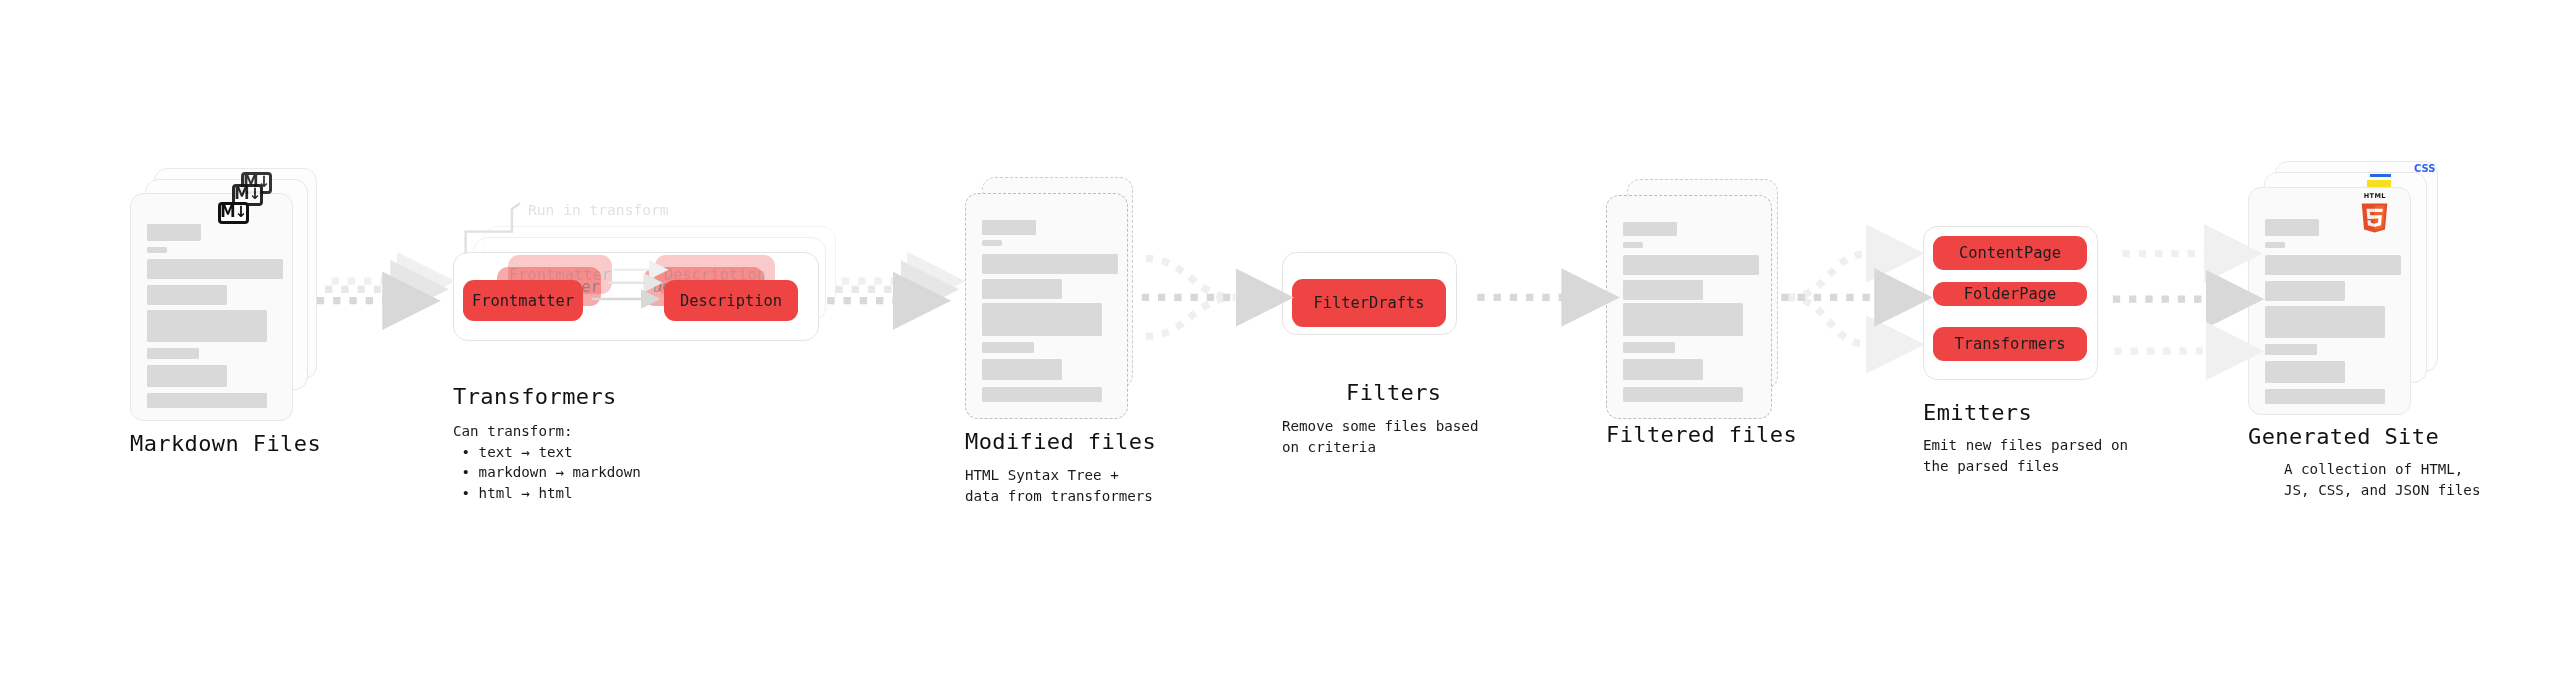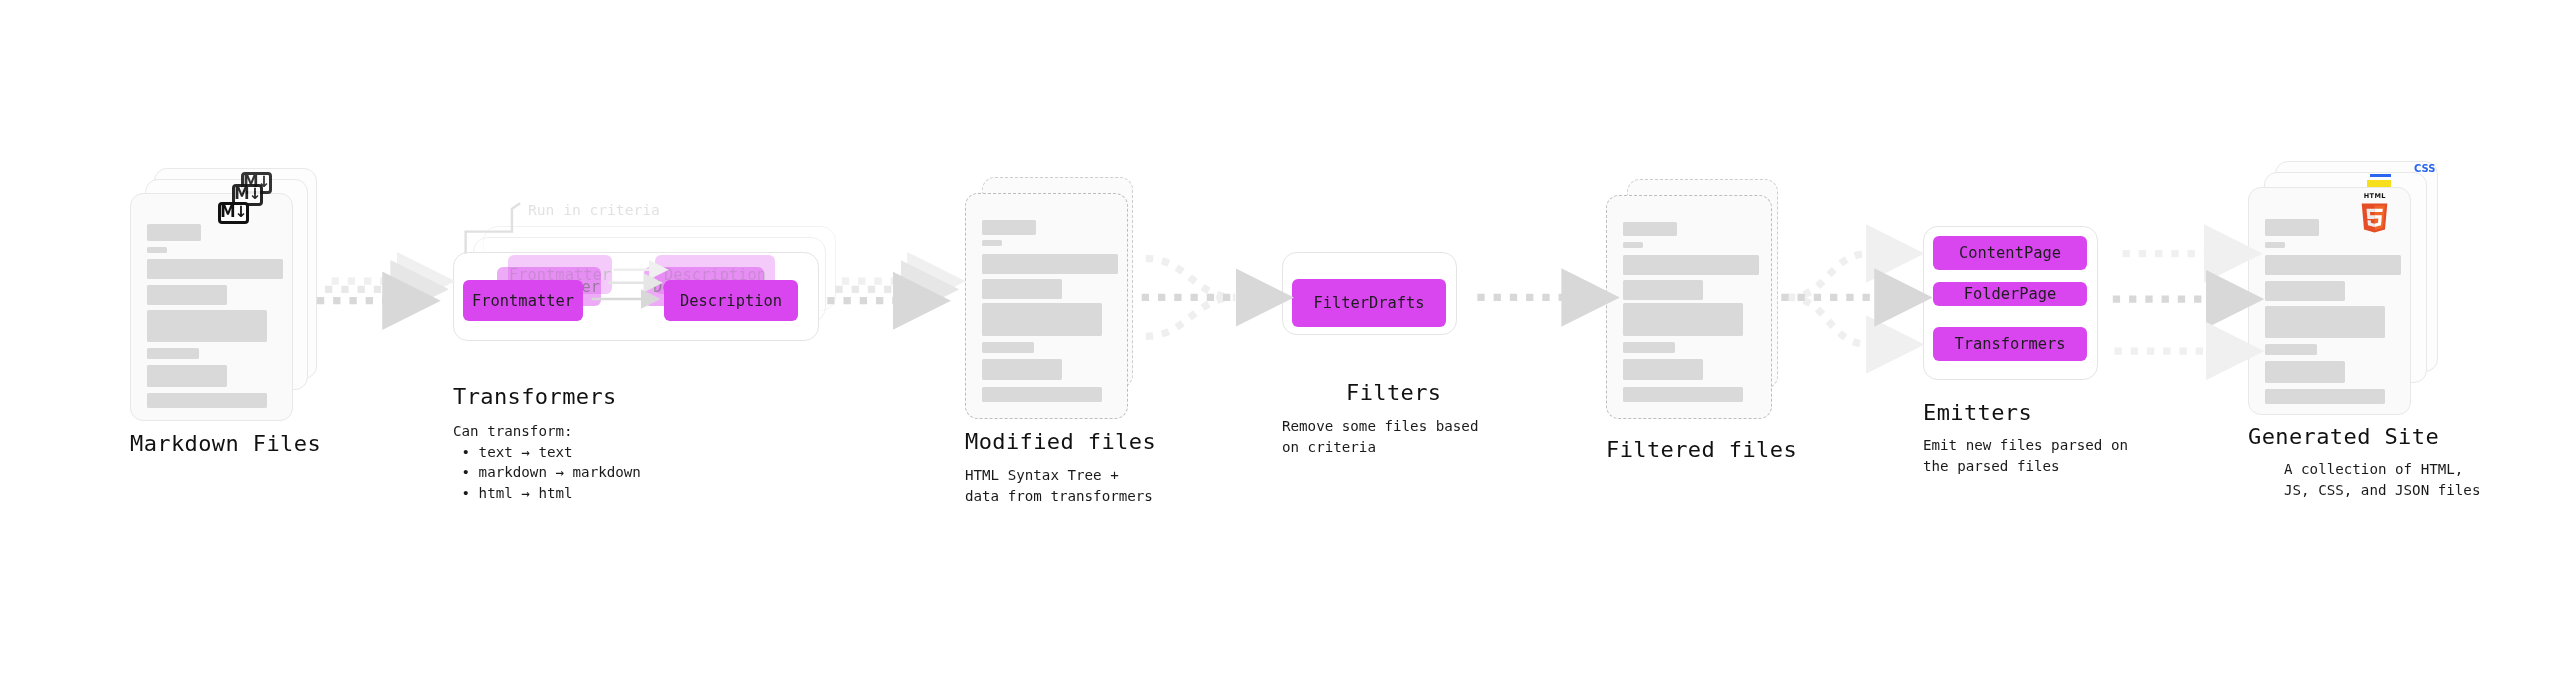--- a/index.html
+++ b/index.html
@@ -20,21 +20,21 @@
   .md-badge span{font-family:"DejaVu Sans","Liberation Sans",sans-serif;font-weight:bold;font-size:15.4px;line-height:1;color:#111;letter-spacing:-0.8px;}
 
   
   .h5{position:absolute;width:29px;height:34px;}
   .css3-strip{position:absolute;background:#2965f1;}
   .css3-txt{position:absolute;font-family:"DejaVu Sans","Liberation Sans",sans-serif;font-weight:bold;color:#2965f1;}
   .js-chip{position:absolute;background:#f7df1e;}
 
   
   .gbox{position:absolute;border:1.6px solid #e4e4e4;border-radius:14.6px;background:#ffffff;box-sizing:border-box;}
-  .chip{position:absolute;background:#d946ef;border-radius:6px;display:flex;align-items:center;justify-content:center;
+  .chip{position:absolute;background:#ef4444;border-radius:11px;display:flex;align-items:center;justify-content:center;
         color:#1d1d1d;font-size:15.4px;letter-spacing:0px;box-sizing:border-box;white-space:nowrap;}
 
   
   .title{position:absolute;font-size:22px;color:#111;white-space:nowrap;letter-spacing:0.4px;}
   .sub{position:absolute;font-size:14.2px;color:#1a1a1a;line-height:1.45;white-space:pre;}
   .runpar{position:absolute;font-size:14.6px;color:#e2e2e2;white-space:nowrap;}
 
   svg.ov{position:absolute;left:0;top:0;width:2576px;height:681px;pointer-events:none;}
 </style>
 </head>
@@ -66,21 +66,21 @@
     </div>
     <div class="md-badge" style="left:218px;top:202px;">
       <span>M↓</span>
     </div>
 
     <div class="title" style="left:130px;top:431px;">Markdown Files</div>
   </div>
 
   <div class="node">
 
-    <div class="runpar" style="left:528px;top:201px;">Run in criteria</div>
+    <div class="runpar" style="left:528px;top:201px;">Run in transform</div>
 
     <div class="gbox" style="left:483px;top:226px;width:353px;height:85px;opacity:.45;"></div>
     <div class="gbox" style="left:473px;top:237px;width:353px;height:85px;opacity:.6;"></div>
     <div class="gbox" style="left:453px;top:252px;width:366px;height:89px;"></div>
 
     <div class="chip" style="left:508px;top:255px;width:104px;height:39px;opacity:.28;">Frontmatter</div>
     <div class="chip" style="left:497px;top:267px;width:104px;height:39px;opacity:.45;">Frontmatter</div>
     <div class="chip" style="left:463px;top:280px;width:120px;height:41px;">Frontmatter</div>
 
     <div class="chip" style="left:655px;top:255px;width:120px;height:39px;opacity:.28;">Description</div>
@@ -124,21 +124,21 @@
     <div class="doccard dashed" style="left:1606px;top:195px;width:166px;height:224px;">
       <div class="skel" style="left:16.3px;top:26px;width:54px;height:14px;"></div>
       <div class="skel" style="left:16.3px;top:46px;width:19.5px;height:5.7px;"></div>
       <div class="skel" style="left:16.3px;top:59px;width:136px;height:19.5px;"></div>
       <div class="skel" style="left:16.3px;top:84px;width:80px;height:19.5px;"></div>
       <div class="skel" style="left:16.3px;top:107px;width:120px;height:32.5px;"></div>
       <div class="skel" style="left:16.3px;top:146px;width:52px;height:11.4px;"></div>
       <div class="skel" style="left:16.3px;top:163px;width:80px;height:21px;"></div>
       <div class="skel" style="left:16.3px;top:191px;width:120px;height:14.6px;"></div>
     </div>
-    <div class="title" style="left:1606px;top:437px;">Filtered files</div>
+    <div class="title" style="left:1606px;top:422px;">Filtered files</div>
   </div>
 
   <div class="node">
     <div class="gbox" style="left:1923px;top:226px;width:175px;height:154px;"></div>
     <div class="chip" style="left:1933px;top:236px;width:154px;height:34px;">ContentPage</div>
     <div class="chip" style="left:1933px;top:282px;width:154px;height:24px;">FolderPage</div>
     <div class="chip" style="left:1933px;top:327px;width:154px;height:34px;">Transformers</div>
     <div class="title" style="left:1923px;top:400px;">Emitters</div>
     <div class="sub" style="left:1923px;top:435px;">Emit new files parsed on
 the parsed files</div>

